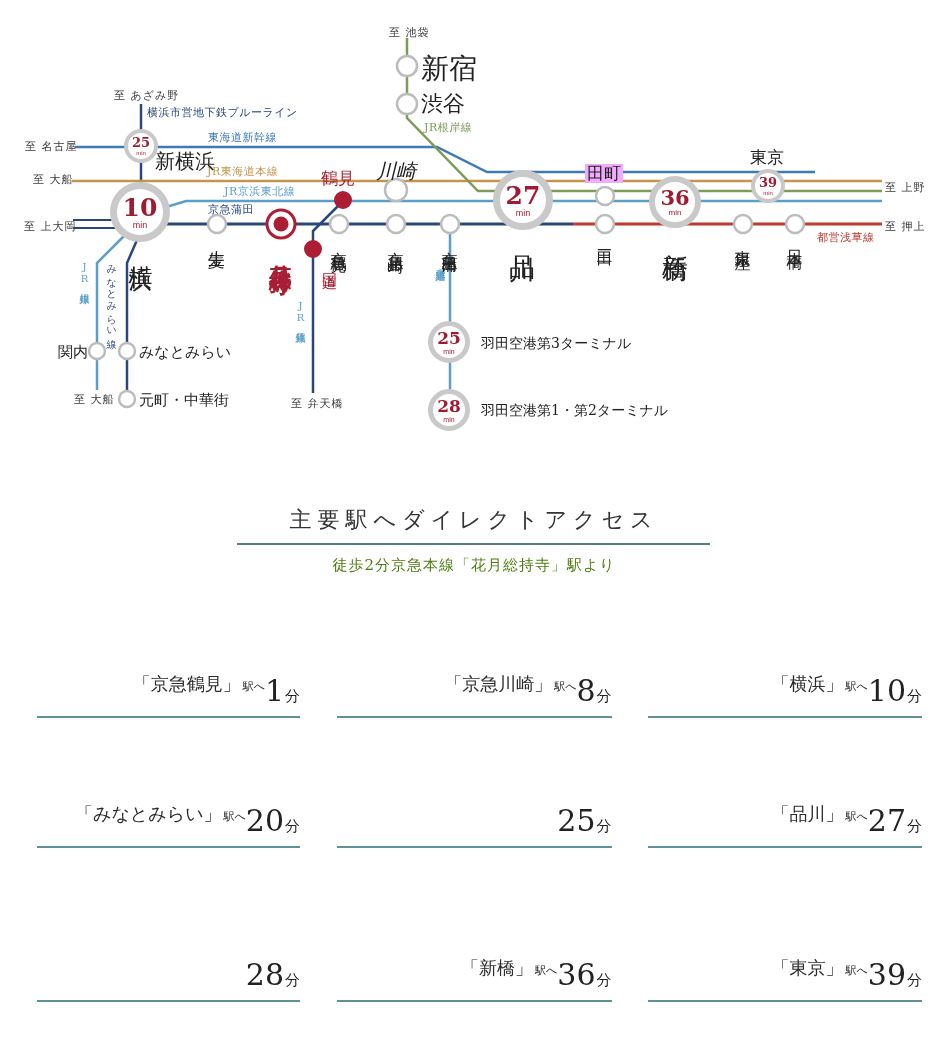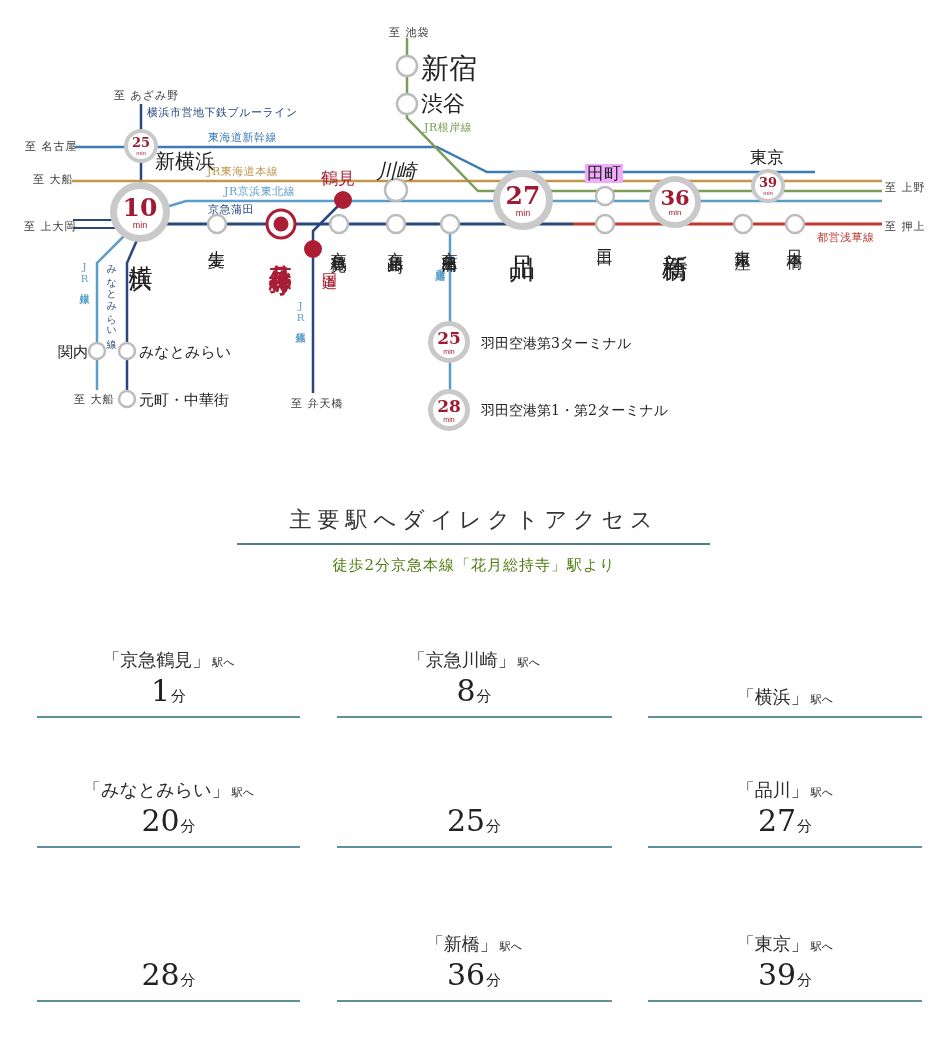--- a/index.html
+++ b/index.html
@@ -27,22 +27,22 @@
   .b-num{font-weight:bold;color:#9e1b32;line-height:1;font-family:"DejaVu Serif",serif;}
   .b-min{color:#9e1b32;line-height:1;font-family:"Liberation Sans",sans-serif;margin-top:1px;}
   
   .title{position:absolute;left:0;top:505px;width:948px;text-align:center;
          font-size:22px;letter-spacing:6px;color:#333;}
   .divider{position:absolute;left:237px;top:543px;width:473px;height:2px;background:#527e84;}
   .subtitle{position:absolute;left:0;top:556px;width:948px;text-align:center;
             font-size:15px;letter-spacing:1px;color:#4d7c0f;}
   .row{position:absolute;left:37px;width:885px;display:flex;justify-content:space-between;
        align-items:flex-end;}
-  .cell{border-bottom:2px solid #5e9298;display:flex;flex-direction:column;justify-content:flex-end;
-        padding-bottom:8px;text-align:center;box-sizing:border-box;}
+  .cell{border-bottom:2px solid #5e9298;display:flex;flex-direction:row;justify-content:flex-end;
+        padding-bottom:8px;box-sizing:border-box;}
   .cell-label{font-size:18px;color:#2b2b2b;line-height:1.3;}
   .cell-label .st{white-space:pre-line;}
   .cell-label .suf{font-size:11px;margin-left:2px;}
   .cell-time{font-size:30px;color:#222;line-height:1.15;margin-top:2px;}
   .cell-time .unit{font-size:15px;margin-left:1px;}
 </style>
 </head>
 <body>
 
 <div class="stage">
@@ -168,20 +168,21 @@
     <div class="cell" style="width:263px;">
       <div class="cell-label"><span class="st">「京急鶴見」</span><span class="suf">駅へ</span></div>
       <div class="cell-time"><span class="num">1</span><span class="unit">分</span></div>
     </div>
     <div class="cell" style="width:275px;">
       <div class="cell-label"><span class="st">「京急川崎」</span><span class="suf">駅へ</span></div>
       <div class="cell-time"><span class="num">8</span><span class="unit">分</span></div>
     </div>
     <div class="cell" style="width:274px;">
       <div class="cell-label"><span class="st">「横浜」</span><span class="suf">駅へ</span></div>
+      <div class="cell-time"><span class="num">10</span><span class="unit">分</span></div>
     </div>
   </div>
 
   <div class="row" style="top:778px;height:70px;">
     <div class="cell" style="width:263px;">
       <div class="cell-label"><span class="st">「みなとみらい」</span><span class="suf">駅へ</span></div>
       <div class="cell-time"><span class="num">20</span><span class="unit">分</span></div>
     </div>
     <div class="cell" style="width:275px;">
       <div class="cell-time"><span class="num">25</span><span class="unit">分</span></div>

